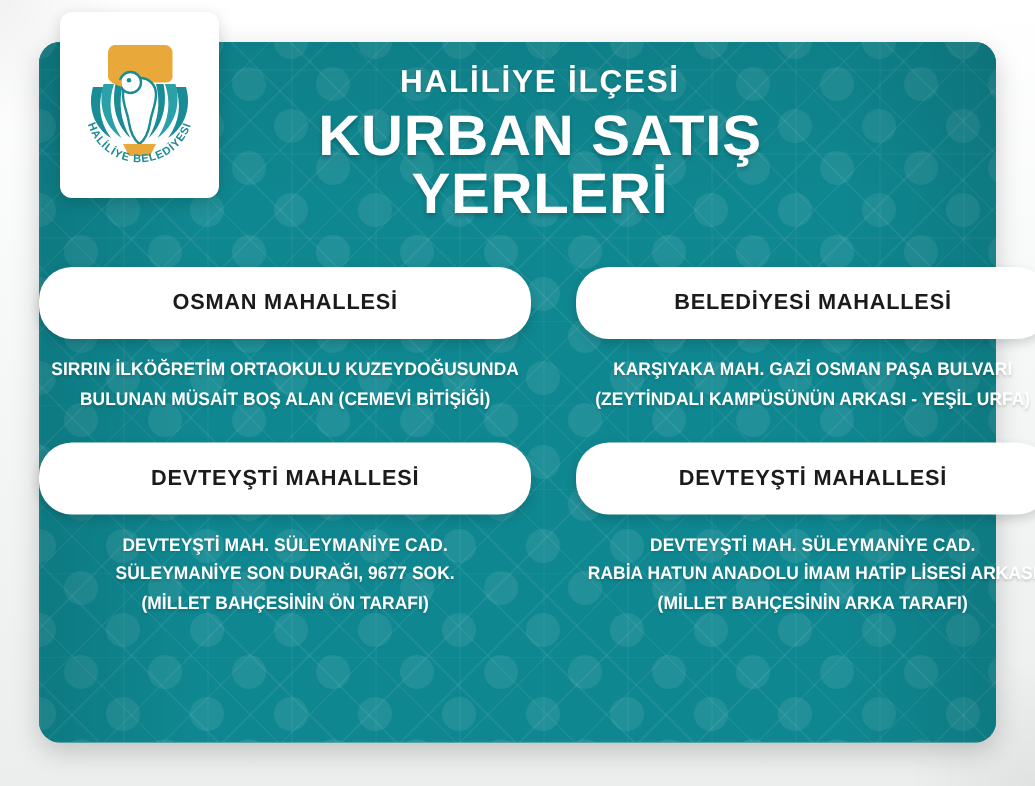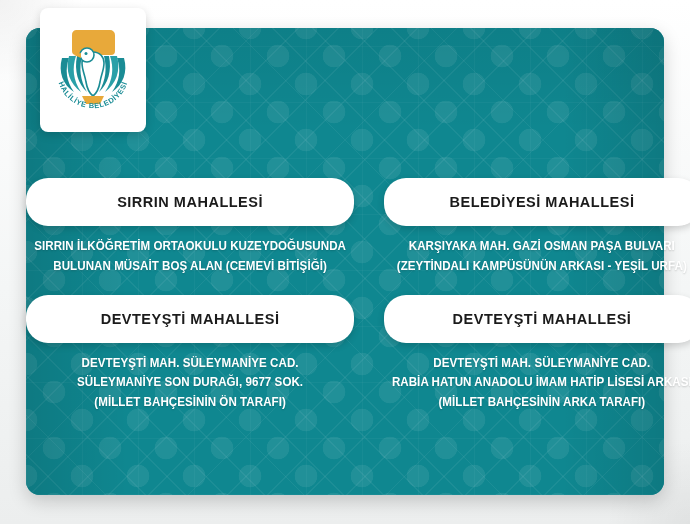--- a/index.html
+++ b/index.html
@@ -162,27 +162,31 @@
 
       <path d="M32 74 h22 l-4 8 h-14 z" fill="#E8A93A"></path>
 
       <path id="logoArc" d="M9 62 a36 36 0 0 0 68 0" fill="none"></path>
       <text font-family="Liberation Sans, sans-serif" font-size="7.4" font-weight="bold" fill="#1A8C95" letter-spacing="0.6">
         <textPath href="#logoArc" startOffset="50%" text-anchor="middle">HALİLİYE BELEDİYESİ</textPath>
       </text>
     </svg>
   </div>
 
+  <div id="header">
+    <div class="kicker">HALİLİYE İLÇESİ</div>
+    <div class="title">KURBAN SATIŞ YERLERİ</div>
+  </div>
 
 
   <div id="grid">
 
     <div class="loc-card">
       <div class="pill">
-        <span class="pill-label">SIRRIN MAHALLESİ</span>
+        <span class="pill-label">OSMAN MAHALLESİ</span>
       </div>
       <div class="addr">
         <span class="ln">SIRRIN İLKÖĞRETİM ORTAOKULU KUZEYDOĞUSUNDA</span>
         <span class="ln">BULUNAN MÜSAİT BOŞ ALAN (CEMEVİ BİTİŞİĞİ)</span>
       </div>
     </div>
 
     <div class="loc-card">
       <div class="pill">
         <span class="pill-label">BELEDİYESİ MAHALLESİ</span>

